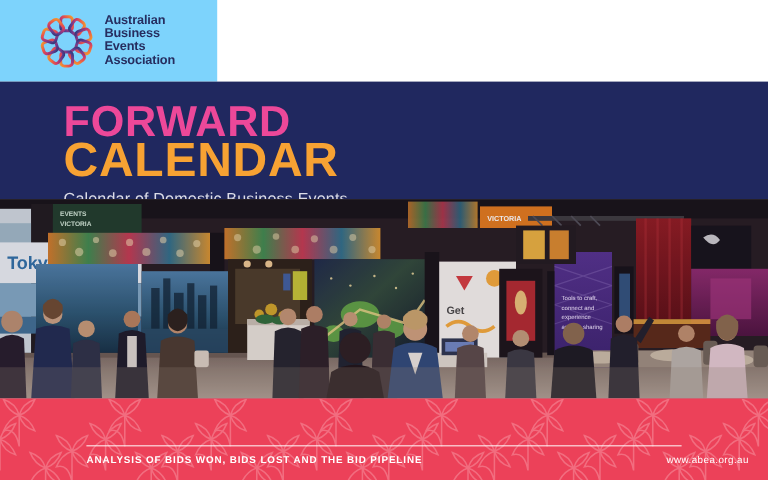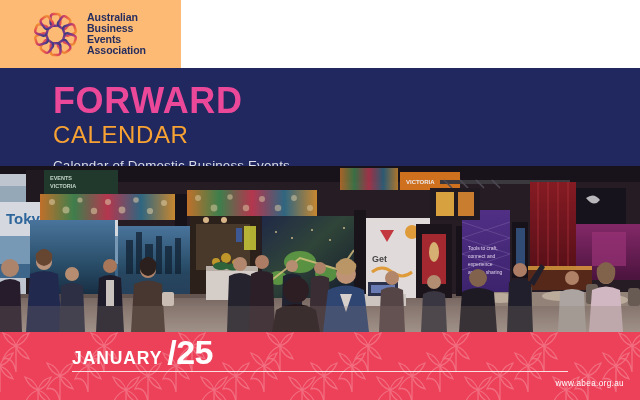--- a/index.html
+++ b/index.html
@@ -13,41 +13,41 @@
     background:#ffffff;
   }
 
   
   .logo-strip {
     position:absolute; left:0; top:0; width:640px; height:68px;
     background:#ffffff;
   }
   .logo-box {
     position:absolute; left:0; top:0; width:181px; height:68px;
-    background:#fdba74;
+    background:#7dd3fc;
     display:flex; align-items:center; gap:7px; padding-left:31px;
   }
   .logo-mark { width:49px; height:49px; flex:0 0 49px; }
   .logo-text {
     font-size:10.6px; line-height:11.1px; font-weight:bold;
     color:#262d5f; letter-spacing:-0.1px; white-space:pre-line;
   }
 
   
   .navy-band {
     position:absolute; left:0; top:68px; width:640px; height:98px;
     background:#20285f;
   }
   .title-wrap { position:absolute; left:53px; top:14px; }
   .title-forward {
     font-size:36px; font-weight:bold; color:#ec4899;
     letter-spacing:0.6px; line-height:37px;
   }
   .title-calendar {
-    font-size:24px; font-weight:normal; color:#f7a233;
+    font-size:40px; font-weight:bold; color:#f7a233;
     letter-spacing:0.6px; line-height:37px; margin-top:-3px;
   }
   .title-sub {
     font-size:13.4px; color:#dcdde8; letter-spacing:0.15px;
     margin-top:5px; line-height:16px;
   }
 
   
   .photo {
     position:absolute; left:0; top:166px; width:640px; height:166px;
@@ -465,23 +465,20 @@
           <use href="#leafpair" x="88" y="34"></use>
         <use href="#leafpair" x="176" y="34"></use>
           <use href="#leafpair" x="264" y="34"></use>
         <use href="#leafpair" x="352" y="34"></use>
           <use href="#leafpair" x="440" y="34"></use>
         <use href="#leafpair" x="528" y="34"></use>
           <use href="#leafpair" x="616" y="34"></use>
       </g>
     </svg>
 
-    <div class="month-row">
-      <span class="month-name">JANUARY</span>
-      <span class="month-year">/25</span>
-    </div>
 
     <div class="rule"></div>
 
+    <div class="tagline">ANALYSIS OF BIDS WON, BIDS LOST AND THE BID PIPELINE</div>
     <div class="site-url">www.abea.org.au</div>
   </div>
 
 </div>
 
 </body></html>

